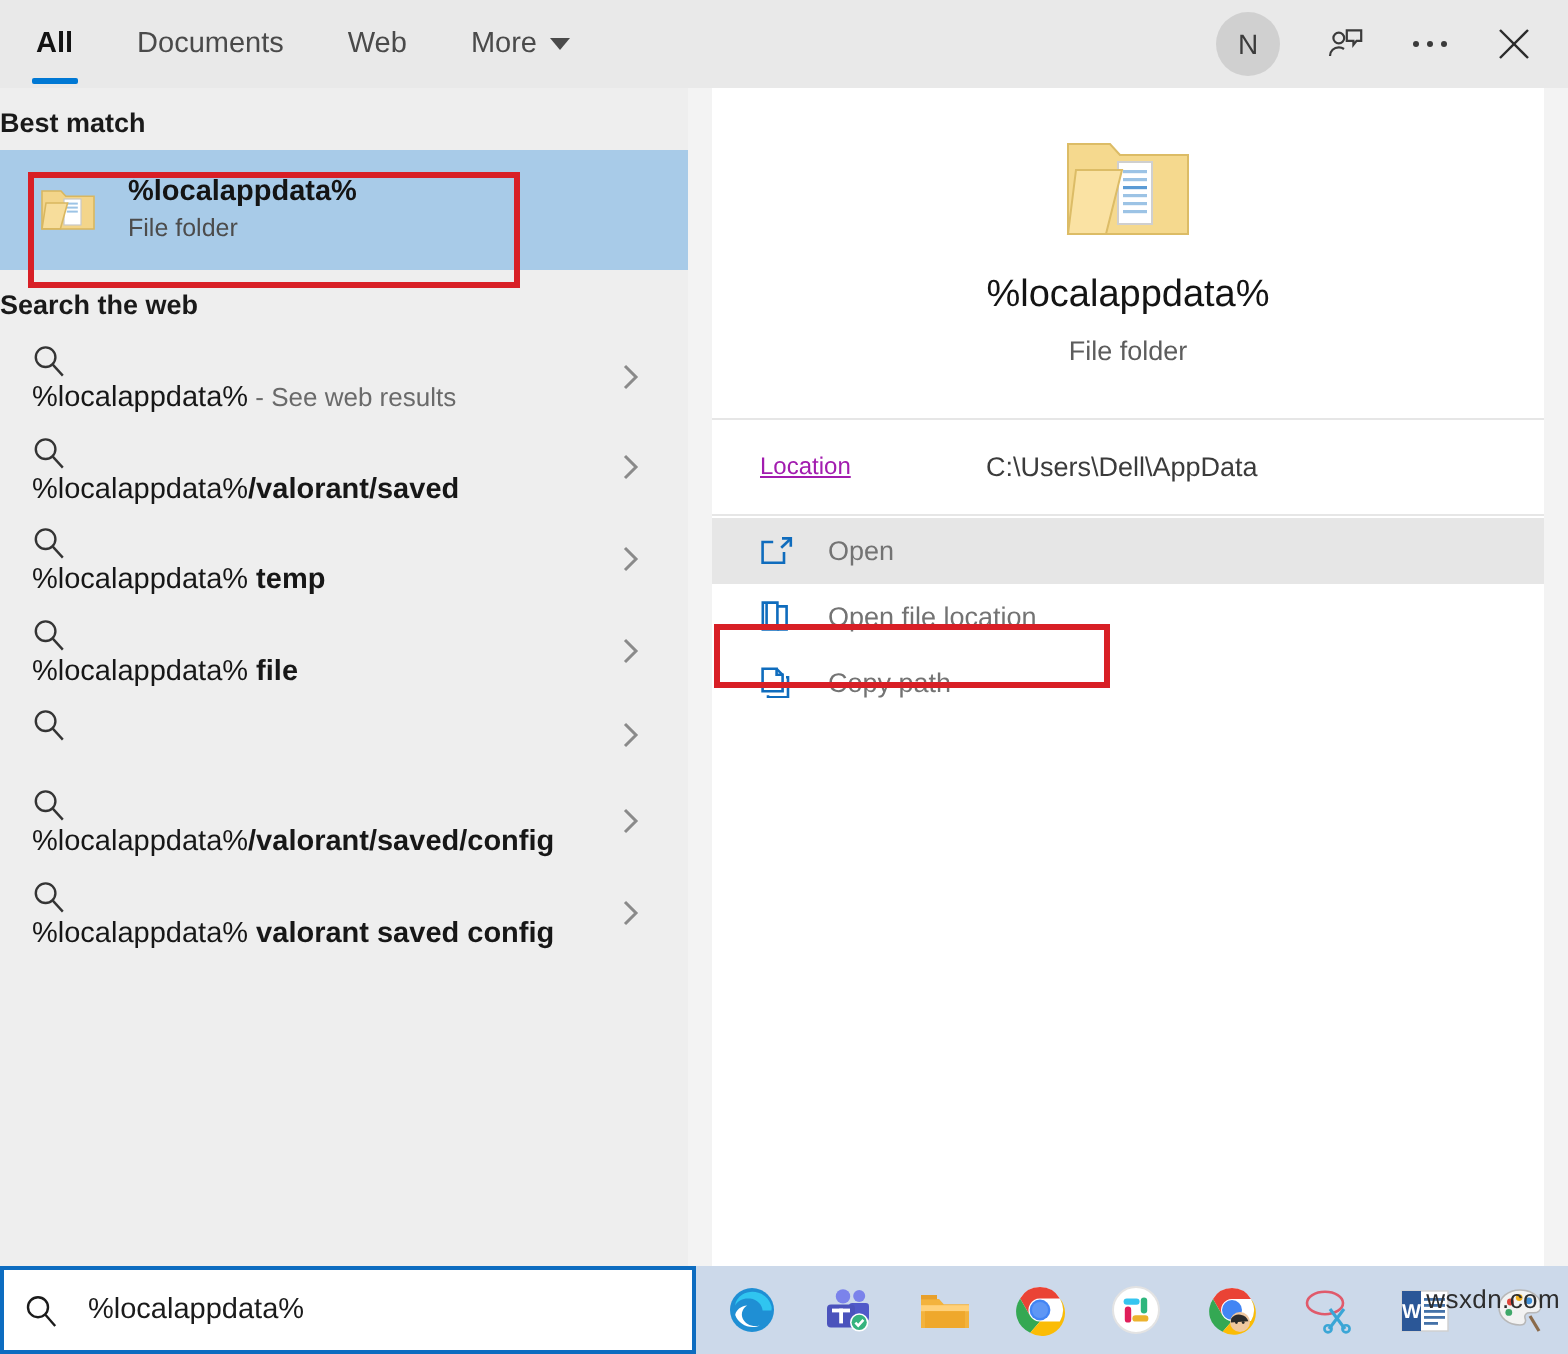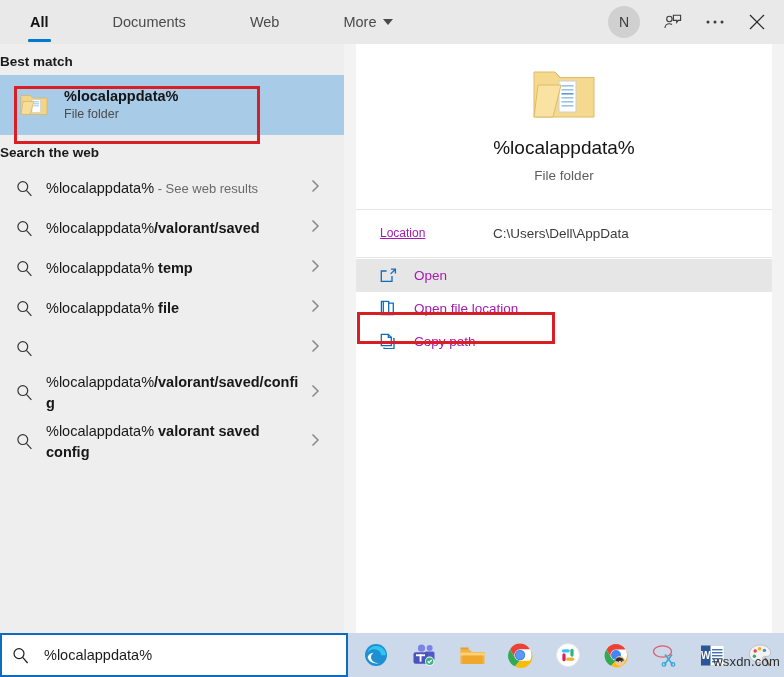--- a/index.html
+++ b/index.html
@@ -10,21 +10,21 @@
     overflow: hidden;
   }
   .screen { position: relative; width: 784px; height: 677px; background:#f3f3f3; }
 
   
   .header {
     position: absolute; left:0; top:0; width:784px; height:44px;
     background:#e9e9e9;
     display:flex; align-items:center;
   }
-  .tabs { display:flex; align-items:flex-start; height:44px; padding-left:14px;gap:32px; }
+  .tabs { display:flex; align-items:flex-start; height:44px; padding-left:2px; }
   .tab {
     position:relative; height:44px; display:flex; align-items:center;
     padding: 0 16px; font-size:14.5px; color:#4a4a4a; cursor:default;
     white-space:nowrap;
   }
   .tab.active { color:#131313; font-weight:700; }
   .tab.active::after {
     content:""; position:absolute; left:14px; right:14px; bottom:2px;
     height:3px; background:#0078d4; border-radius:1px;
   }
@@ -59,22 +59,22 @@
     position:relative; height:60px; background:#a8cbe8;
     display:flex; align-items:center; padding-left:20px;
   }
   .folder-sm { width:30px; height:26px; position:relative; flex:none; margin-right:14px; }
   .best-text { display:flex; flex-direction:column; justify-content:center; }
   .best-title { font-size:14.5px; font-weight:700; color:#141414; line-height:1.25; }
   .best-sub { font-size:12.5px; color:#4c4c4c; line-height:1.45; }
 
   .web-list { padding-top:2px; }
   .web-item {
-    position:relative; display:flex; align-items:center;
-    min-height:40px; padding: 4px 0 4px 16px;
+    position:relative; display:flex; 
+    min-height:40px; padding: 4px 0 4px 16px; flex-direction: column;
   }
   .search-glyph { width:30px; flex:none; color:#343434; display:flex; align-items:center; }
   .web-label {
     flex:1; font-size:14.5px; color:#171717; line-height:1.42;
     padding-right:44px; word-break:break-word;
   }
   .web-label .bold { font-weight:700; }
   .web-label .muted { color:#6a6a6a; font-size:13px; }
   .chev { position:absolute; right:24px; top:50%; transform:translateY(-50%); color:#8a8a8a; }
 
@@ -92,21 +92,21 @@
   .loc-label { font-size:12px; color:#a21caf; width:113px; flex:none;text-decoration:underline; }
   .loc-value { font-size:13.5px; color:#3b3b3b; }
   .divider2 { height:1px; background:#e6e6e6; }
   .actions { padding-top:1px; }
   .action {
     position:relative; display:flex; align-items:center;
     height:33px; padding-left:24px;
   }
   .action.selected { background:#e6e6e6; }
   .action-ico { width:34px; flex:none; display:flex; align-items:center; color:#0f6cbd; }
-  .action-label { font-size:13.5px; color:#a21caf; }
+  .action-label { font-size:13.5px; color:#737373; }
 
   
   .ann { position:absolute; border:3px solid #d81f26; pointer-events:none; }
 
   
   .taskbar {
     position:absolute; left:0; bottom:0; width:784px; height:44px;
     background:#ccd9ea;
   }
   .searchbox {
@@ -115,21 +115,21 @@
     display:flex; align-items:center; padding-left:10px;
   }
   .sb-glyph { width:32px; flex:none; color:#1b1b1b; display:flex; align-items:center; }
   .sb-text { font-size:14.5px; color:#1b1b1b; }
   .tray { position:absolute; left:352px; bottom:0; height:44px; display:flex; align-items:center; }
   .tb-app {
     width:48px; height:44px; display:flex; align-items:center; justify-content:center;
     position:relative;
   }
   .watermark {
-    position:absolute; right:4px; bottom:8px;
+    position:absolute; right:4px; bottom:20px;
     font-size:13px; color:#2d2d2d; letter-spacing:.2px;
   }
 </style>
 </head>
 <body>
 
 <div class="screen">
 
   <div class="header">
     <div class="tabs">

